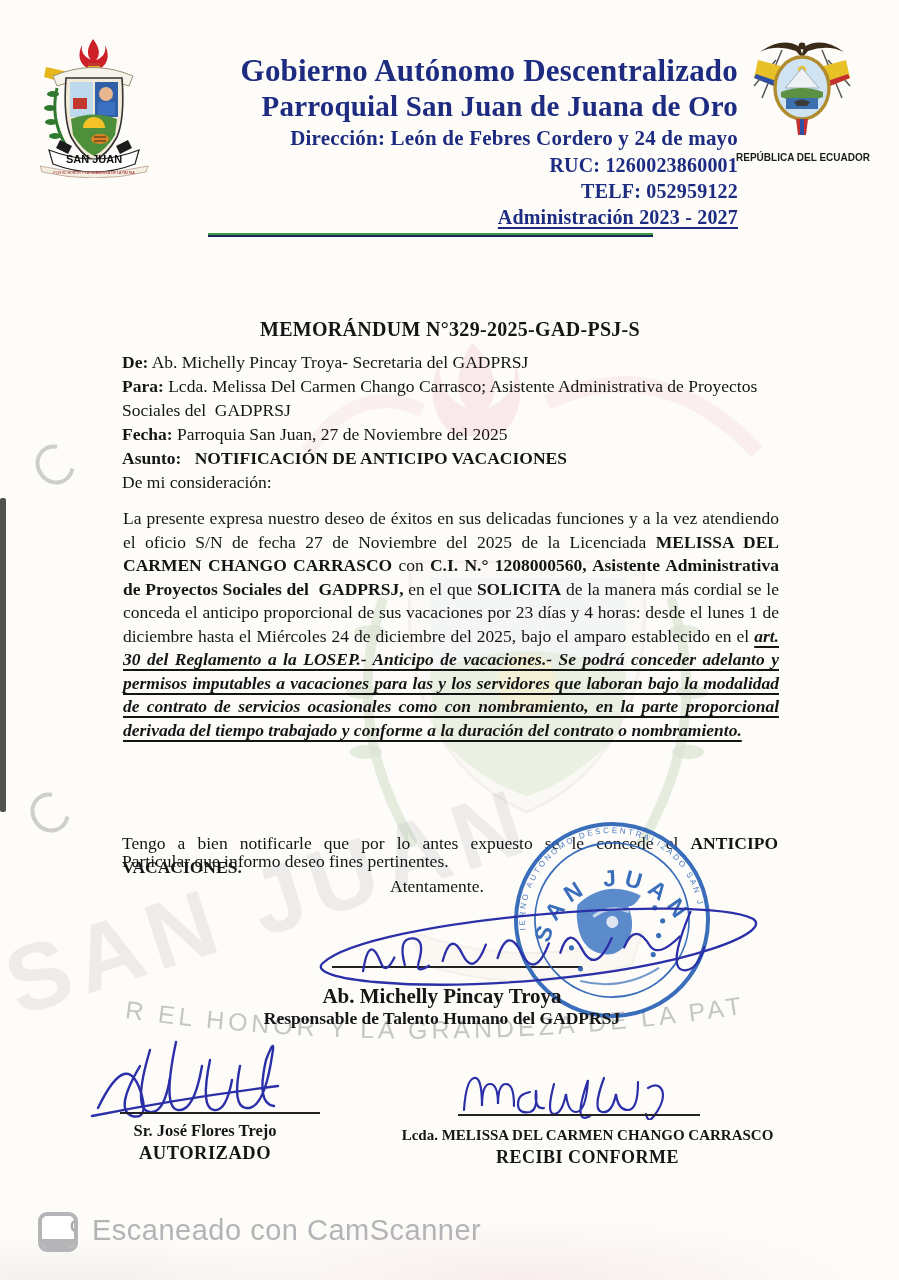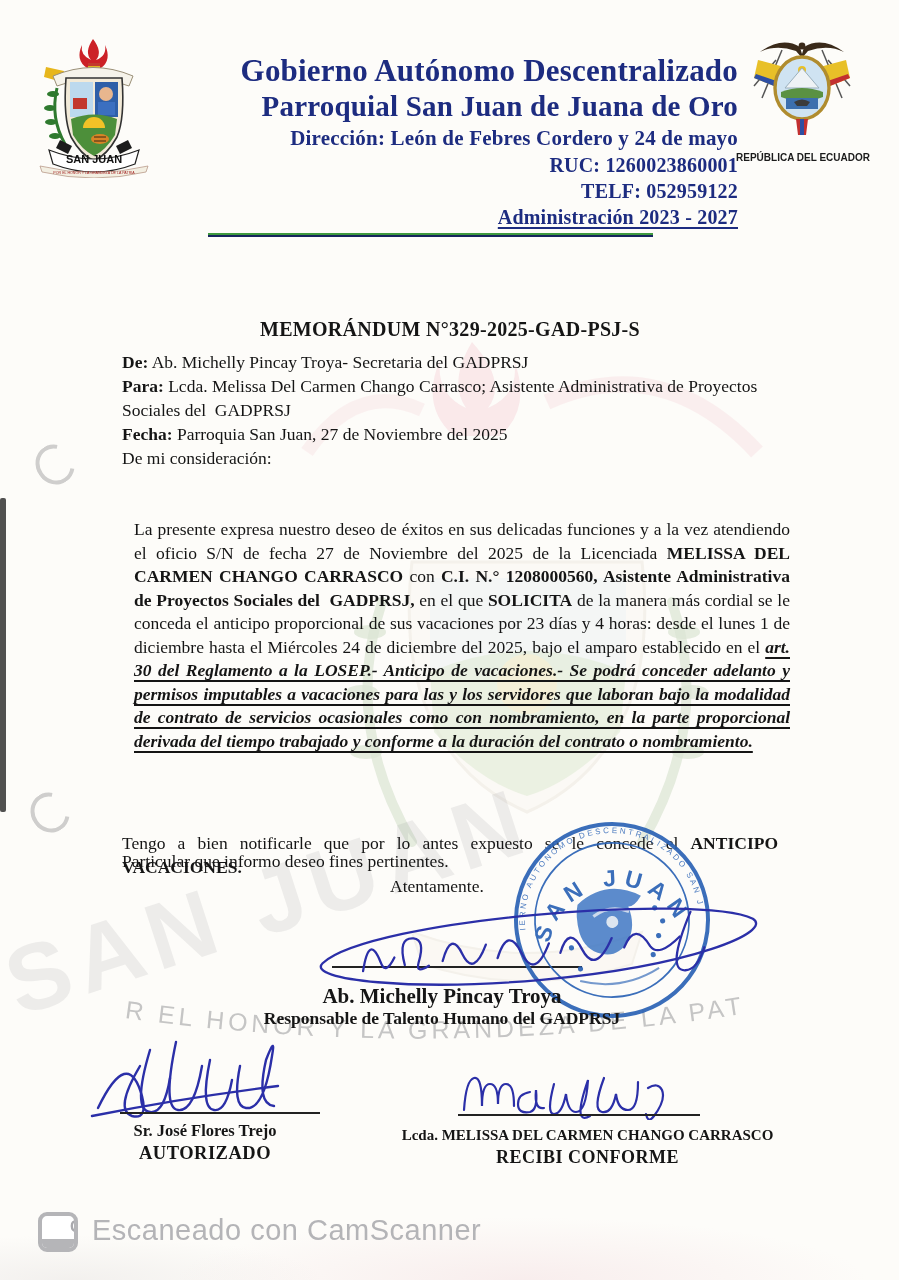--- a/index.html
+++ b/index.html
@@ -167,24 +167,28 @@
       <span>Ab. Michelly Pincay Troya- Secretaria del GADPRSJ</span>
     </div>
     <div>
       <span class="lbl">Para:</span>
       <span>Lcda. Melissa Del Carmen Chango Carrasco; Asistente Administrativa de Proyectos Sociales del &nbsp;GADPRSJ</span>
     </div>
     <div>
       <span class="lbl">Fecha:</span>
       <span>Parroquia San Juan, 27 de Noviembre del 2025</span>
     </div>
+    <div>
+      <span class="lbl">Asunto:</span>
+      <span class="subject-val">NOTIFICACIÓN DE ANTICIPO VACACIONES</span>
+    </div>
     <span class="salutation">De mi consideración:</span>
   </div>
 
-  <p class="abs body-p" style="margin:12px;">
+  <p class="abs body-p" style="margin:1px;">
     <span>La presente expresa nuestro deseo de éxitos en sus delicadas funciones y a la vez atendiendo el oficio S/N de fecha 27 de Noviembre del 2025 de la Licenciada </span><span class="seg-b">MELISSA DEL CARMEN CHANGO CARRASCO</span><span> con </span><span class="seg-b">C.I. N.° 1208000560, Asistente Administrativa de Proyectos Sociales del &nbsp;GADPRSJ,</span><span> en el que </span><span class="seg-b">SOLICITA</span><span> de la manera más cordial se le conceda el anticipo proporcional de sus vacaciones por 23 días y 4 horas: desde el lunes 1 de diciembre hasta el Miércoles 24 de diciembre del 2025, bajo el amparo establecido en el </span><span class="seg-iu">art. 30 del Reglamento a la LOSEP.- Anticipo de vacaciones.- Se podrá conceder adelanto y permisos imputables a vacaciones para las y los servidores que laboran bajo la modalidad de contrato de servicios ocasionales como con nombramiento, en la parte proporcional derivada del tiempo trabajado y conforme a la duración del contrato o nombramiento.</span>
   </p>
 
   <p class="abs body-p body-p2" style="margin:0;">
     <span>Tengo a bien notificarle que por lo antes expuesto se le concede el </span><span class="seg-b">ANTICIPO VACACIONES.</span>
   </p>
 
   <div class="abs closing">Particular que informo deseo fines pertinentes.</div>
   <div class="abs signoff">Atentamente.</div>
 

